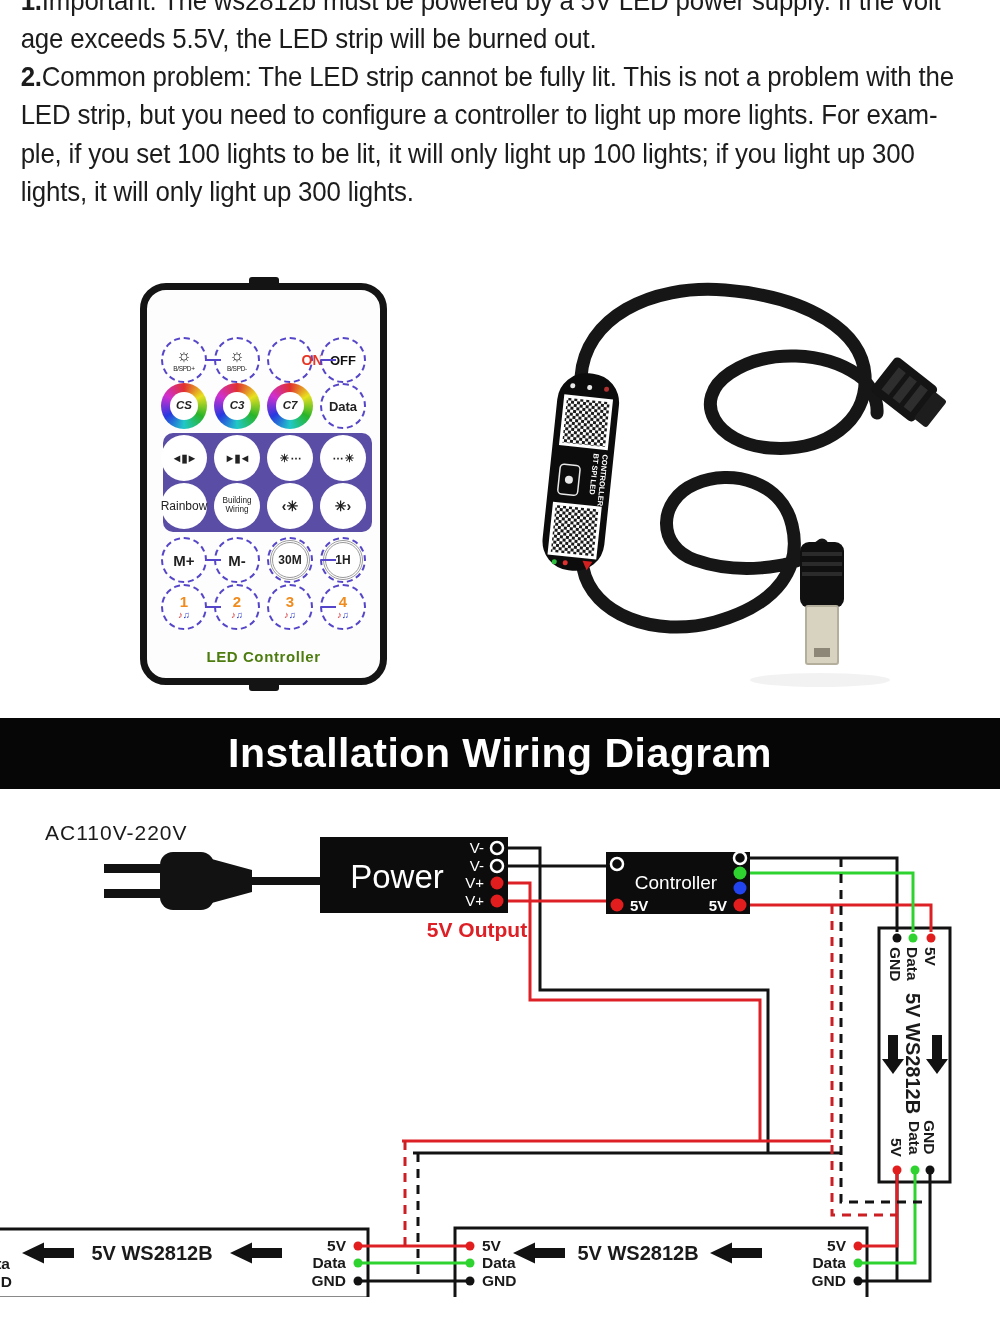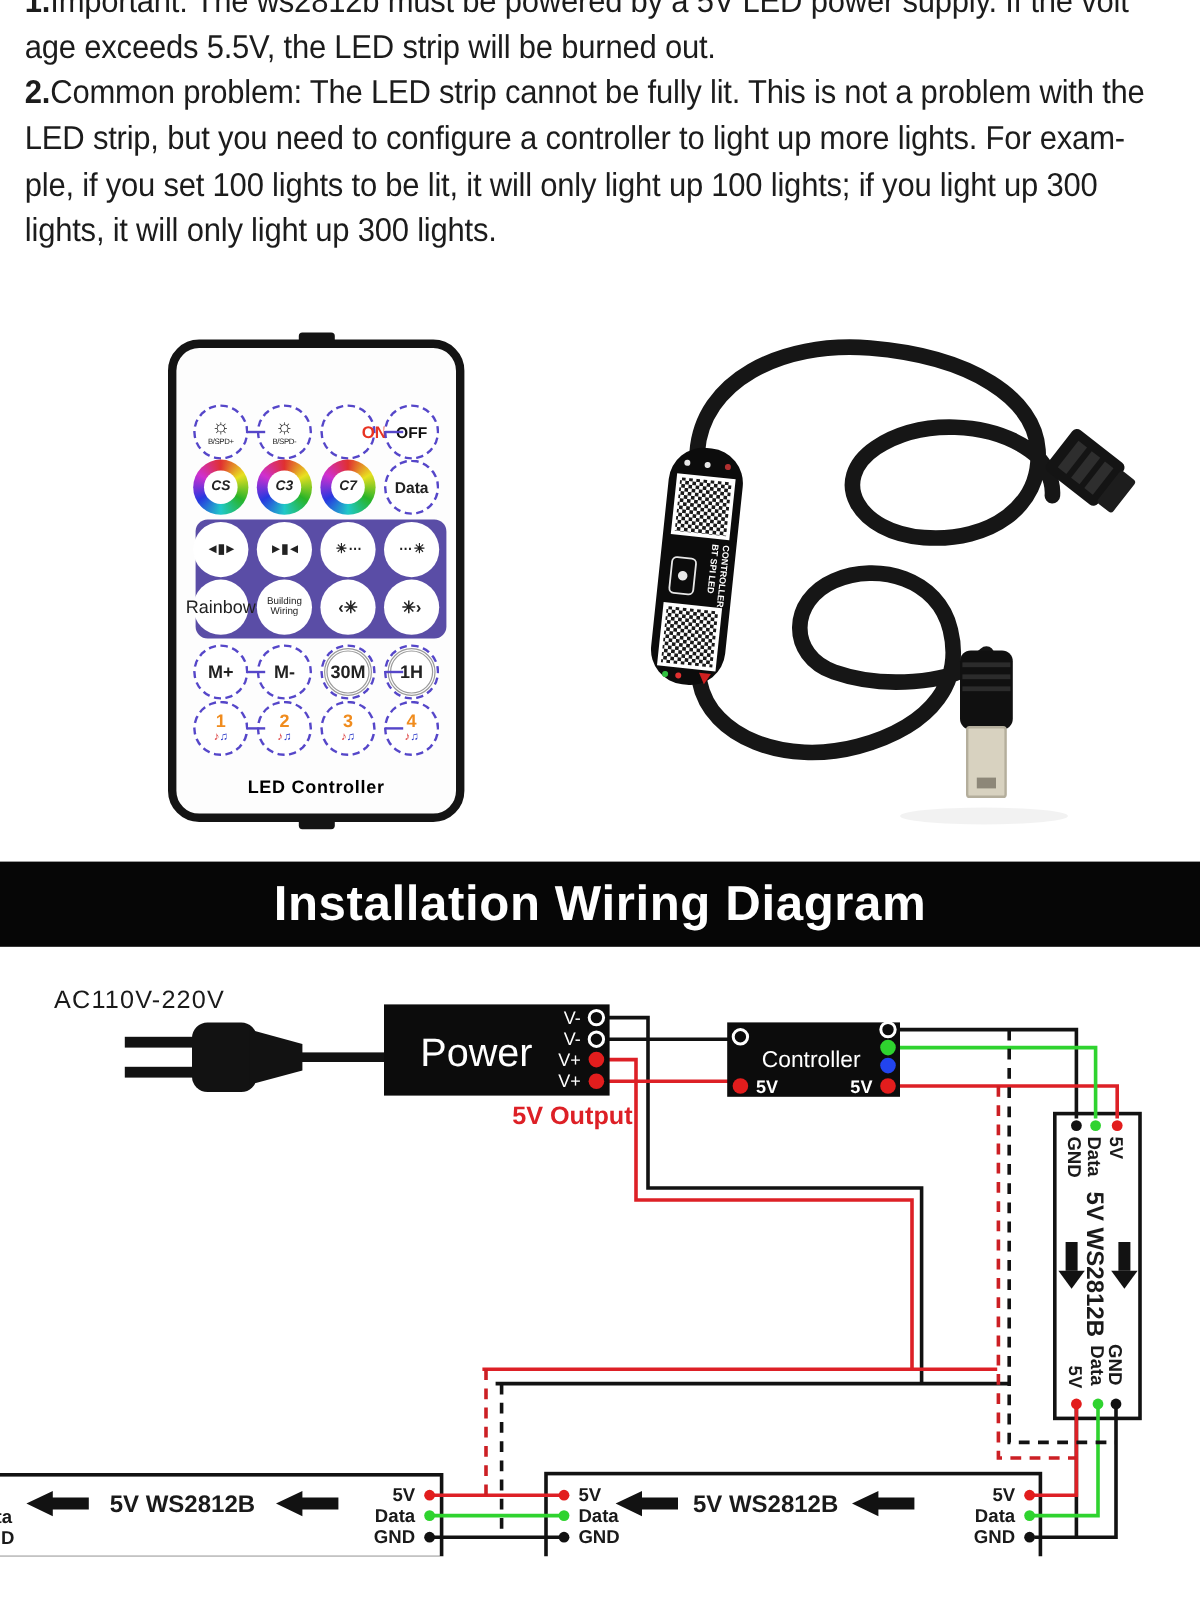--- a/index.html
+++ b/index.html
@@ -30,31 +30,31 @@
   .sun{font-size:17px;}
   .blbl{font-size:6.5px;margin-top:2px;letter-spacing:-.3px;}
   .on{color:#e83323;font-weight:bold;font-size:14px;margin-left:44px;}
   .off{color:#111;font-weight:bold;font-size:13px;}
   .wheel{border:none;background:conic-gradient(#e03030,#e8e020,#28b428,#20c8c8,#2838e0,#cf30cf,#e03030);}
   .wheel .wc{width:28px;height:28px;border-radius:50%;background:#fff;display:flex;align-items:center;
              justify-content:center;font-weight:bold;font-size:11.5px;font-style:italic;}
   .auto{font-weight:bold;font-size:13px;}
   .block{position:absolute;left:16px;top:143px;width:209px;height:99px;background:#5a4da6;border-radius:10px;}
   .gicon{font-size:11px;font-weight:bold;letter-spacing:-1px;}
-  .rain{font-size:15px;}
+  .rain{font-size:12px;}
   .bb{font-size:8.2px;line-height:1.05;text-align:right;}
   .picon{font-size:14px;font-weight:bold;}
   .mbtn{font-size:15px;font-weight:bold;}
   .ring{width:34px;height:34px;border:3px double #9a9a9a;border-radius:50%;display:flex;
-        align-items:center;justify-content:center;font-size:15px;font-weight:bold;}
+        align-items:center;justify-content:center;font-size:12px;font-weight:bold;}
   .dig{font-size:15px;font-weight:bold;color:#f08c1e;}
   .notes{font-size:9.5px;margin-top:1px;}
   .n1{color:#d93030}.n2{color:#2836c8}
   .rlabel{position:absolute;top:358px;width:100%;text-align:center;font-size:15px;font-weight:bold;
-          letter-spacing:.6px;color:#000000;}
+          letter-spacing:.6px;color:#4d7c0f;}
 
   
   .banner{position:absolute;left:0;top:718px;width:1000px;height:71px;background:#060606;
           color:#fff;text-align:center;line-height:71px;font-size:41px;font-weight:bold;
           letter-spacing:.5px;}
 
   
   .photo{position:absolute;left:480px;top:270px;}
   .diagram{position:absolute;left:0;top:790px;}
   svg text{font-family:"Liberation Sans",sans-serif;}

